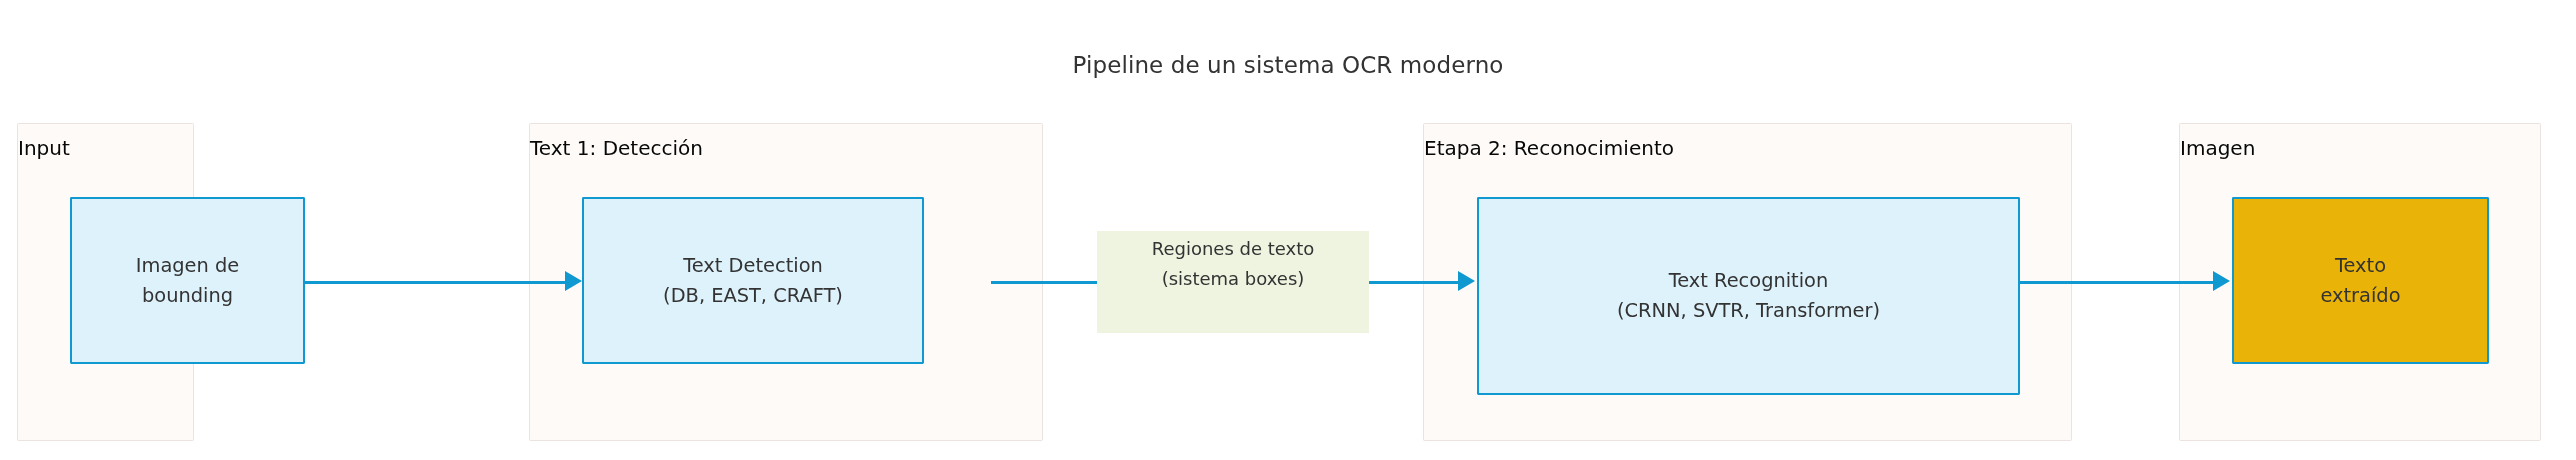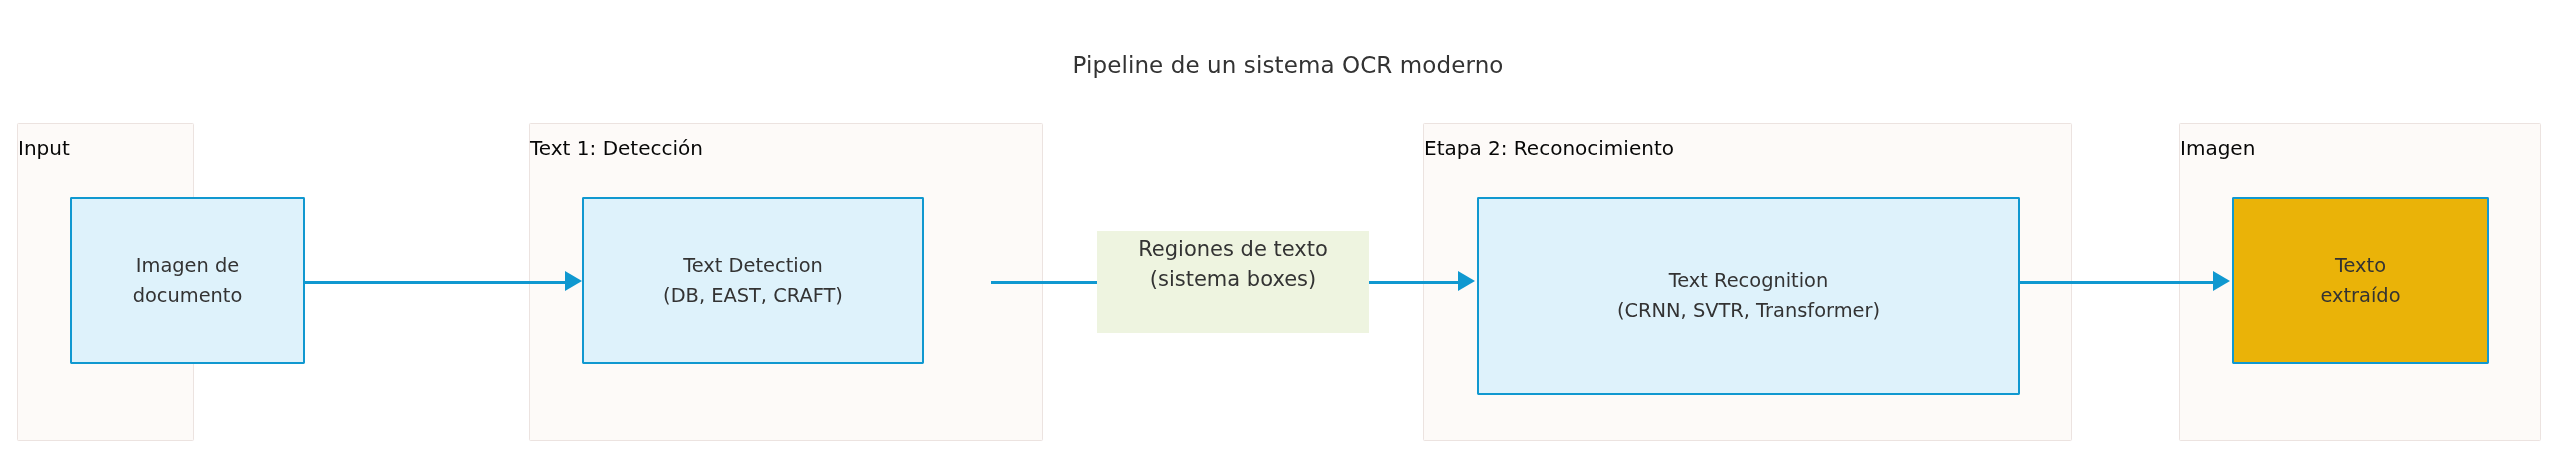--- a/index.html
+++ b/index.html
@@ -83,21 +83,21 @@
     border-top: 10px solid transparent;
     border-bottom: 10px solid transparent;
     border-left: 17px solid #1098d0;
   }
 
   
   .edge-label {
     position: absolute;
     background: #eef4e0;
     color: #333333;
-    font-size: 21px;
+    font-size: 18px;
     line-height: 30px;
     text-align: center;
     padding: 2.9px 4.3px;
     box-sizing: border-box;
     white-space: nowrap;
   }
   .edge-label .line { display: block; }
 </style>
 </head>
 <body>
@@ -105,21 +105,21 @@
 <div id="diagram">
 
   <div class="diagram-title">Pipeline de un sistema OCR moderno</div>
 
   <div class="cluster" style="left:17px; top:123px; width:177px; height:318px;">
     <div class="cluster-title">Input</div>
   </div>
 
   <div class="node blue" style="left:70px; top:197px; width:235px; height:167px;">
     <span class="line">Imagen de</span>
-    <span class="line">documento</span>
+    <span class="line">bounding</span>
   </div>
 
   <div class="cluster" style="left:529px; top:123px; width:514px; height:318px;">
     <div class="cluster-title">Text 1: Detección</div>
   </div>
 
   <div class="node blue" style="left:582px; top:197px; width:342px; height:167px;">
     <span class="line">Text Detection</span>
     <span class="line">(DB, EAST, CRAFT)</span>
   </div>

